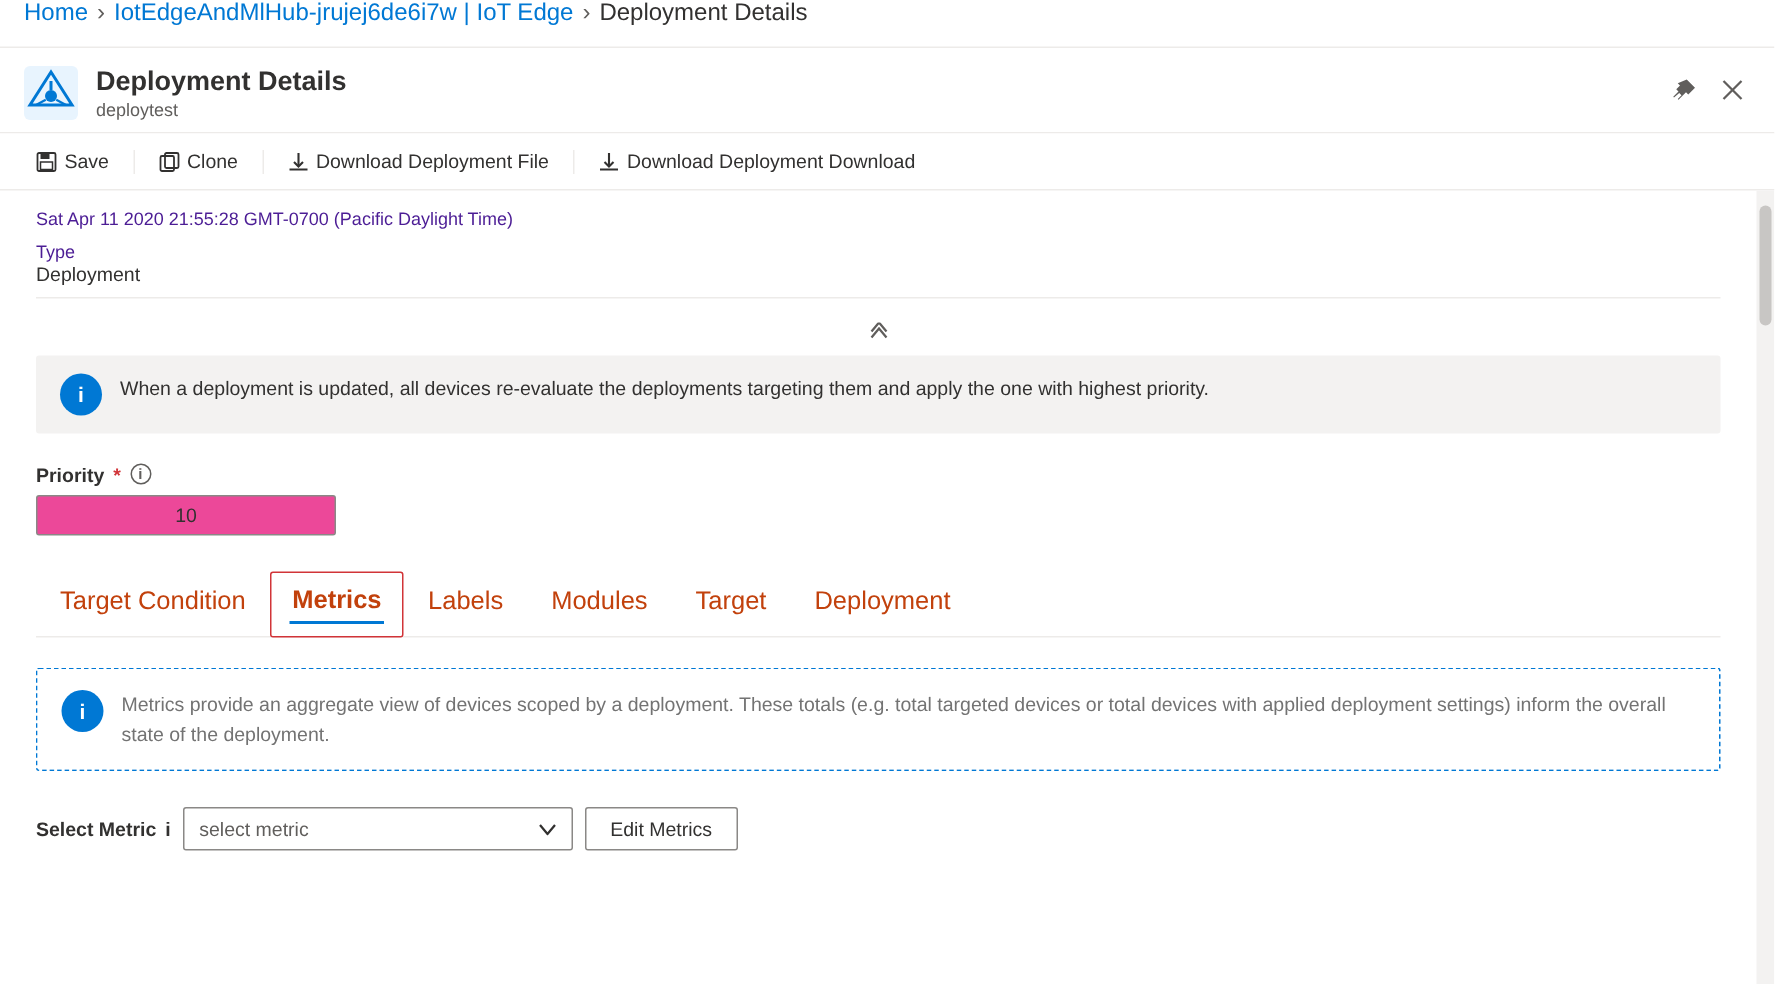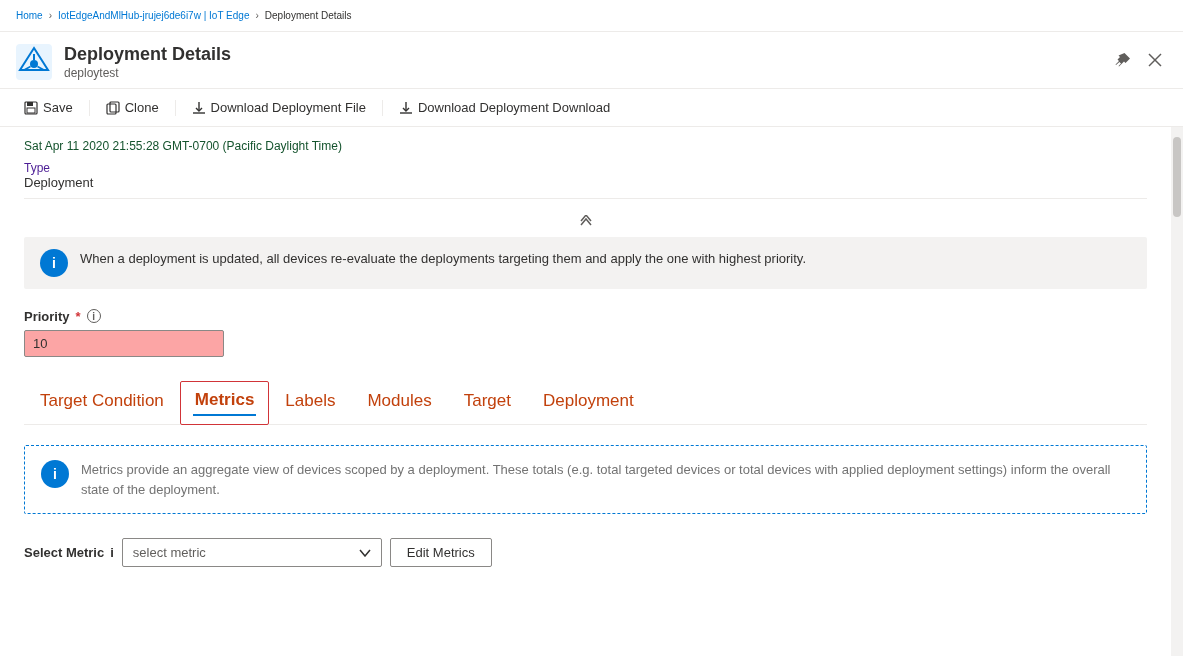--- a/index.html
+++ b/index.html
@@ -12,23 +12,23 @@
       height: 671px;
       overflow: hidden;
     }
 
     
     .breadcrumb-bar {
       height: 32px;
       background: #fff;
       border-bottom: 1px solid #edebe9;
       display: flex;
-      align-items: center;
+      align-items: flex-start;
       padding: 0 16px;
-      font-size: 10px;
+      font-size: 16px;
       color: #0078d4;
       gap: 6px;
     }
     .breadcrumb-bar span.sep {
       color: #605e5c;
     }
     .breadcrumb-bar span.current {
       color: #323130;
     }
 
@@ -132,21 +132,21 @@
     }
 
     
     .top-info {
       padding: 12px 0 8px 0;
       border-bottom: 1px solid #edebe9;
       margin-bottom: 16px;
     }
     .top-info .date-text {
       font-size: 12px;
-      color: #14532d;
+      color: #4c1d95;
       margin-bottom: 8px;
     }
     .collapse-btn {
       display: flex;
       justify-content: center;
       margin: 8px 0;
     }
     .collapse-btn svg {
       color: #605e5c;
     }
@@ -207,21 +207,22 @@
       color: #605e5c;
       cursor: pointer;
     }
     .text-input {
       border: 1px solid #8a8886;
       border-radius: 2px;
       padding: 5px 8px;
       font-size: 13px;
       width: 200px;
       color: #323130;
-      background: #fca5a5;
+      background: #ec4899;
+      text-align: center;
     }
 
     
     .tabs-bar {
       display: flex;
       border-bottom: 1px solid #edebe9;
       margin-bottom: 20px;
       gap: 0;
     }
     .tab-item {

